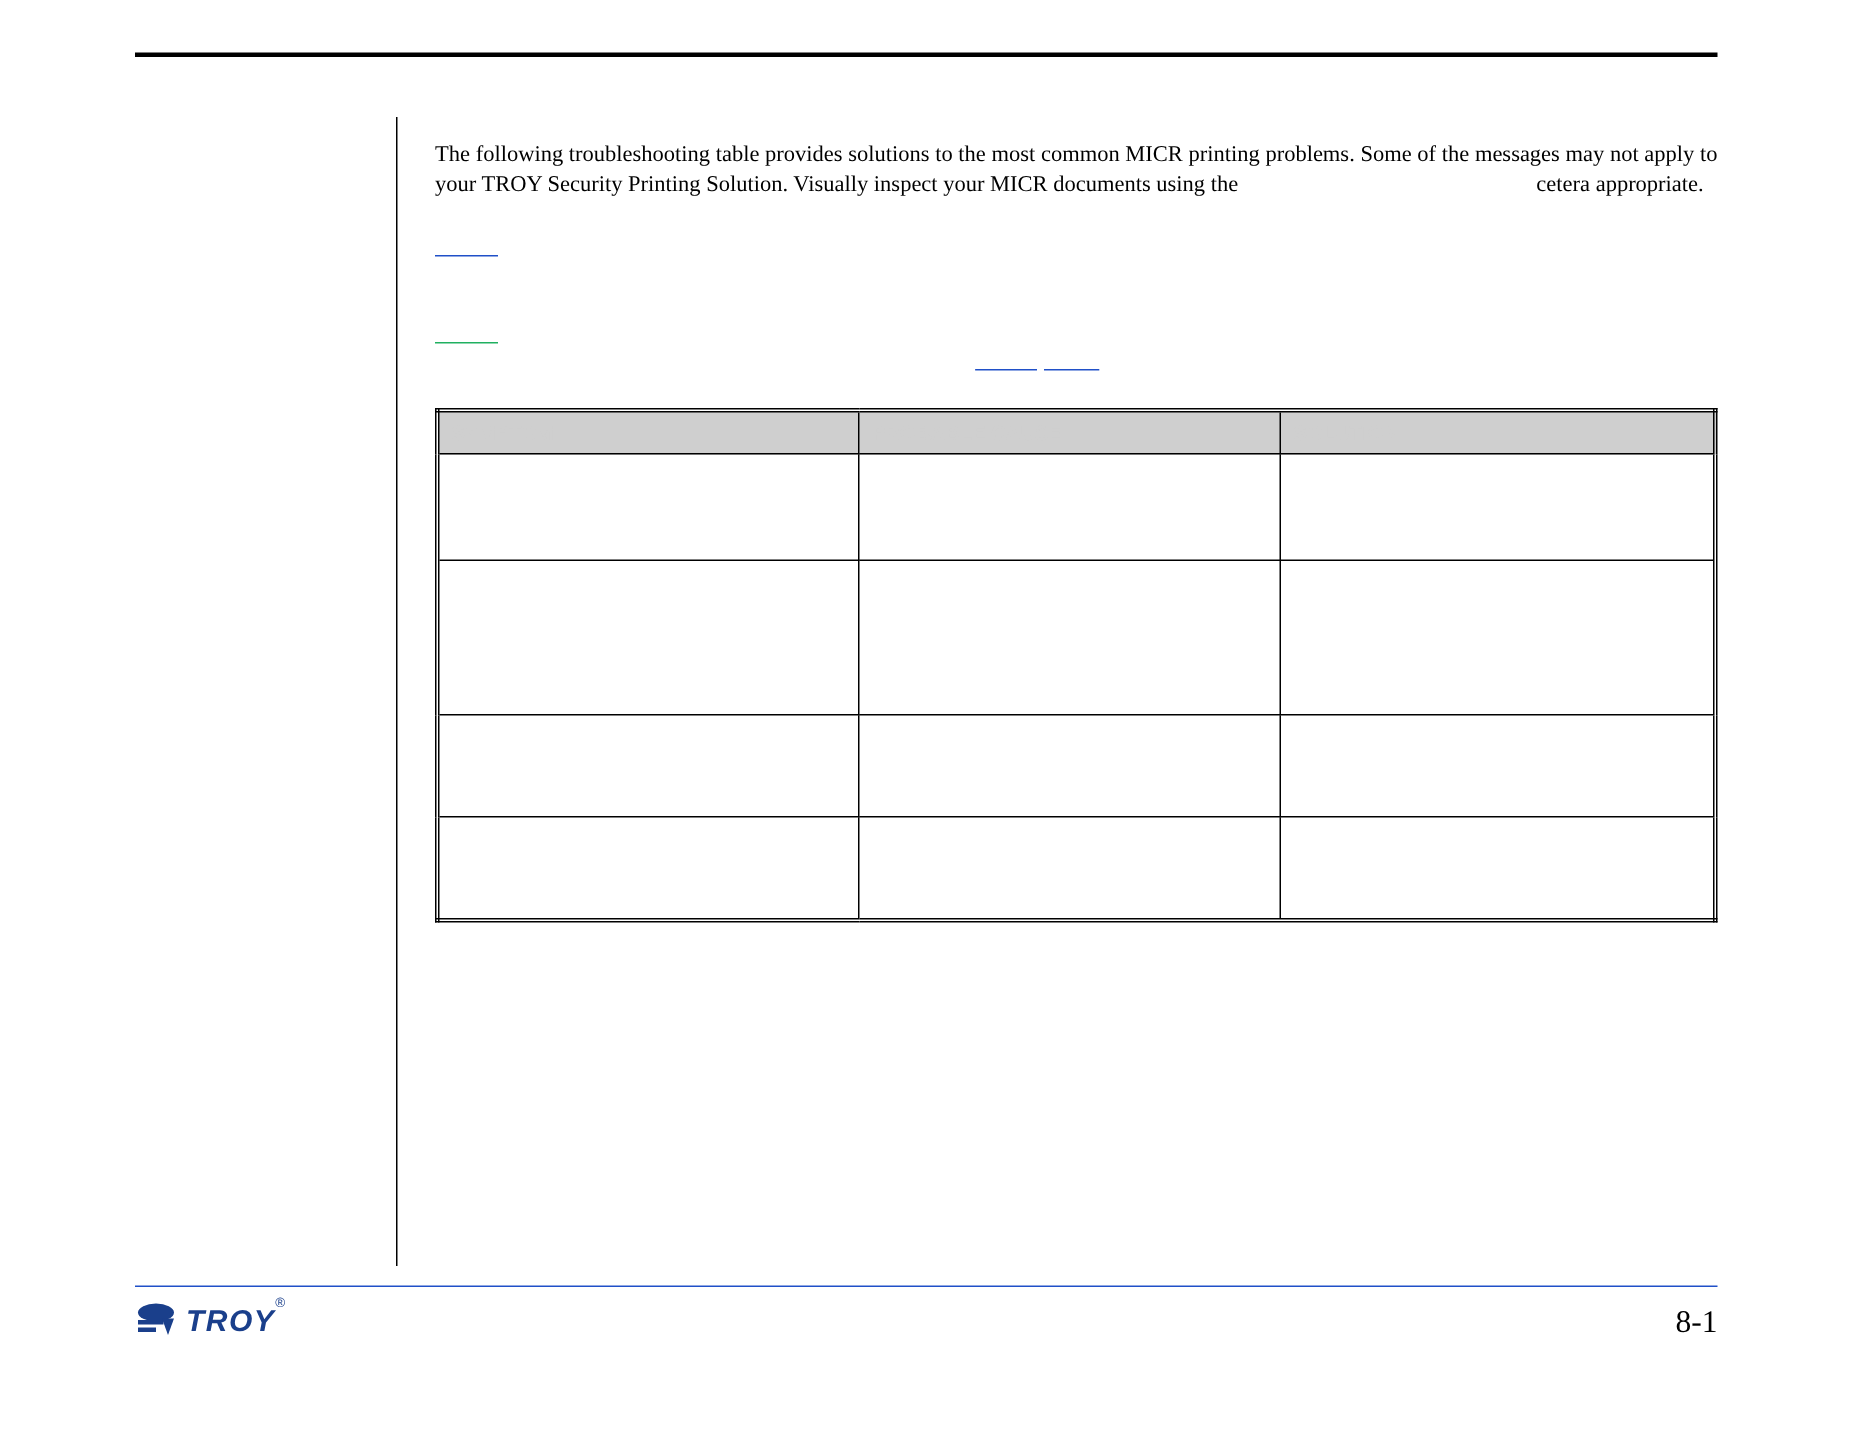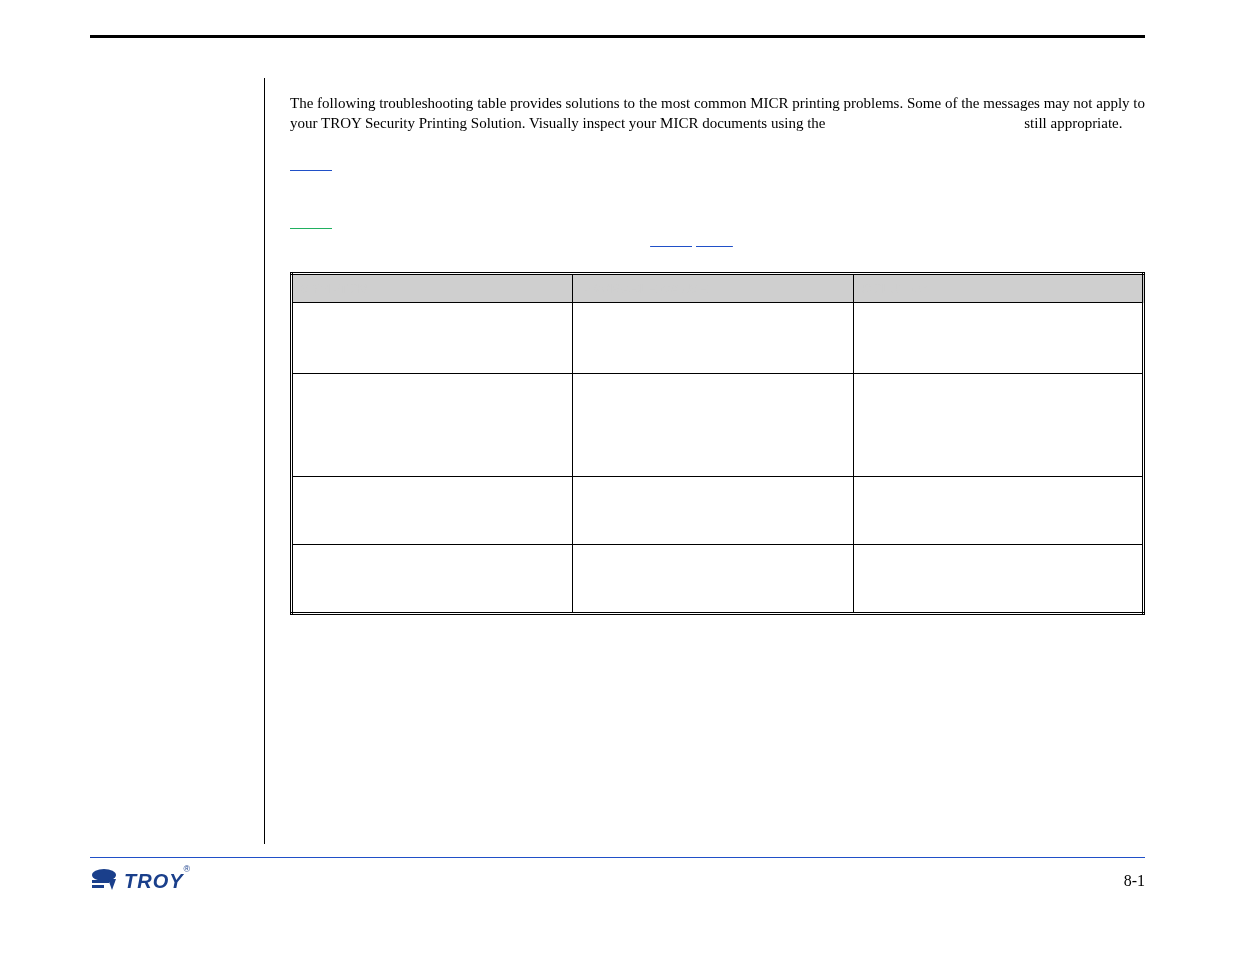--- a/index.html
+++ b/index.html
@@ -181,21 +181,21 @@
     font-weight: normal;
     position: relative;
     top: -8px;
   }
   .doc-title {
     font-style: italic;
     font-size: 15px;
     color: #fff;
   }
   .pagenum {
-    font-size: 16px;
+    font-size: 21px;
   }
 </style>
 </head>
 <body>
 
 <div class="page">
 
   <div class="top-band">
     <hr class="top-rule">
     <div class="section-title section-title-left">Section 8</div>
@@ -205,21 +205,21 @@
   <div class="columns">
     <div class="vrule"></div>
 
     <div class="sidebar">
       <span>Introduction</span>
     </div>
 
     <div class="content">
 
       <p class="intro">
-        <span>The following troubleshooting table provides solutions to the most common MICR printing problems. Some of the messages may not apply to your TROY Security Printing Solution.  Visually inspect your MICR documents using the </span><span class="italic">TROY MICR Quality Document</span><span> still appropriate.</span>
+        <span>The following troubleshooting table provides solutions to the most common MICR printing problems. Some of the messages may not apply to your TROY Security Printing Solution.  Visually inspect your MICR documents using the </span><span class="italic">TROY MICR Quality Document</span><span> cetera appropriate.</span>
       </p>
 
       <p class="note" style="margin-top:22px">
         <span class="note-label">NOTE:</span><span> Some printer features and/or troubleshooting solutions described in this section may not apply to your particular model of TROY printer. As a convenience, all printer features are described in this section.</span>
       </p>
 
       <p class="note" style="margin-top:22px">
         <span class="note-label-green">NOTE:</span><span> For non-MICR printing problems (paper jams, et cetera), please refer to the Hewlett-Packard User's Guide provided on a CD with your printer or visit the Hewlett-Packard website at </span><span class="link">www.hp.com</span><span>.</span>
       </p>
 

